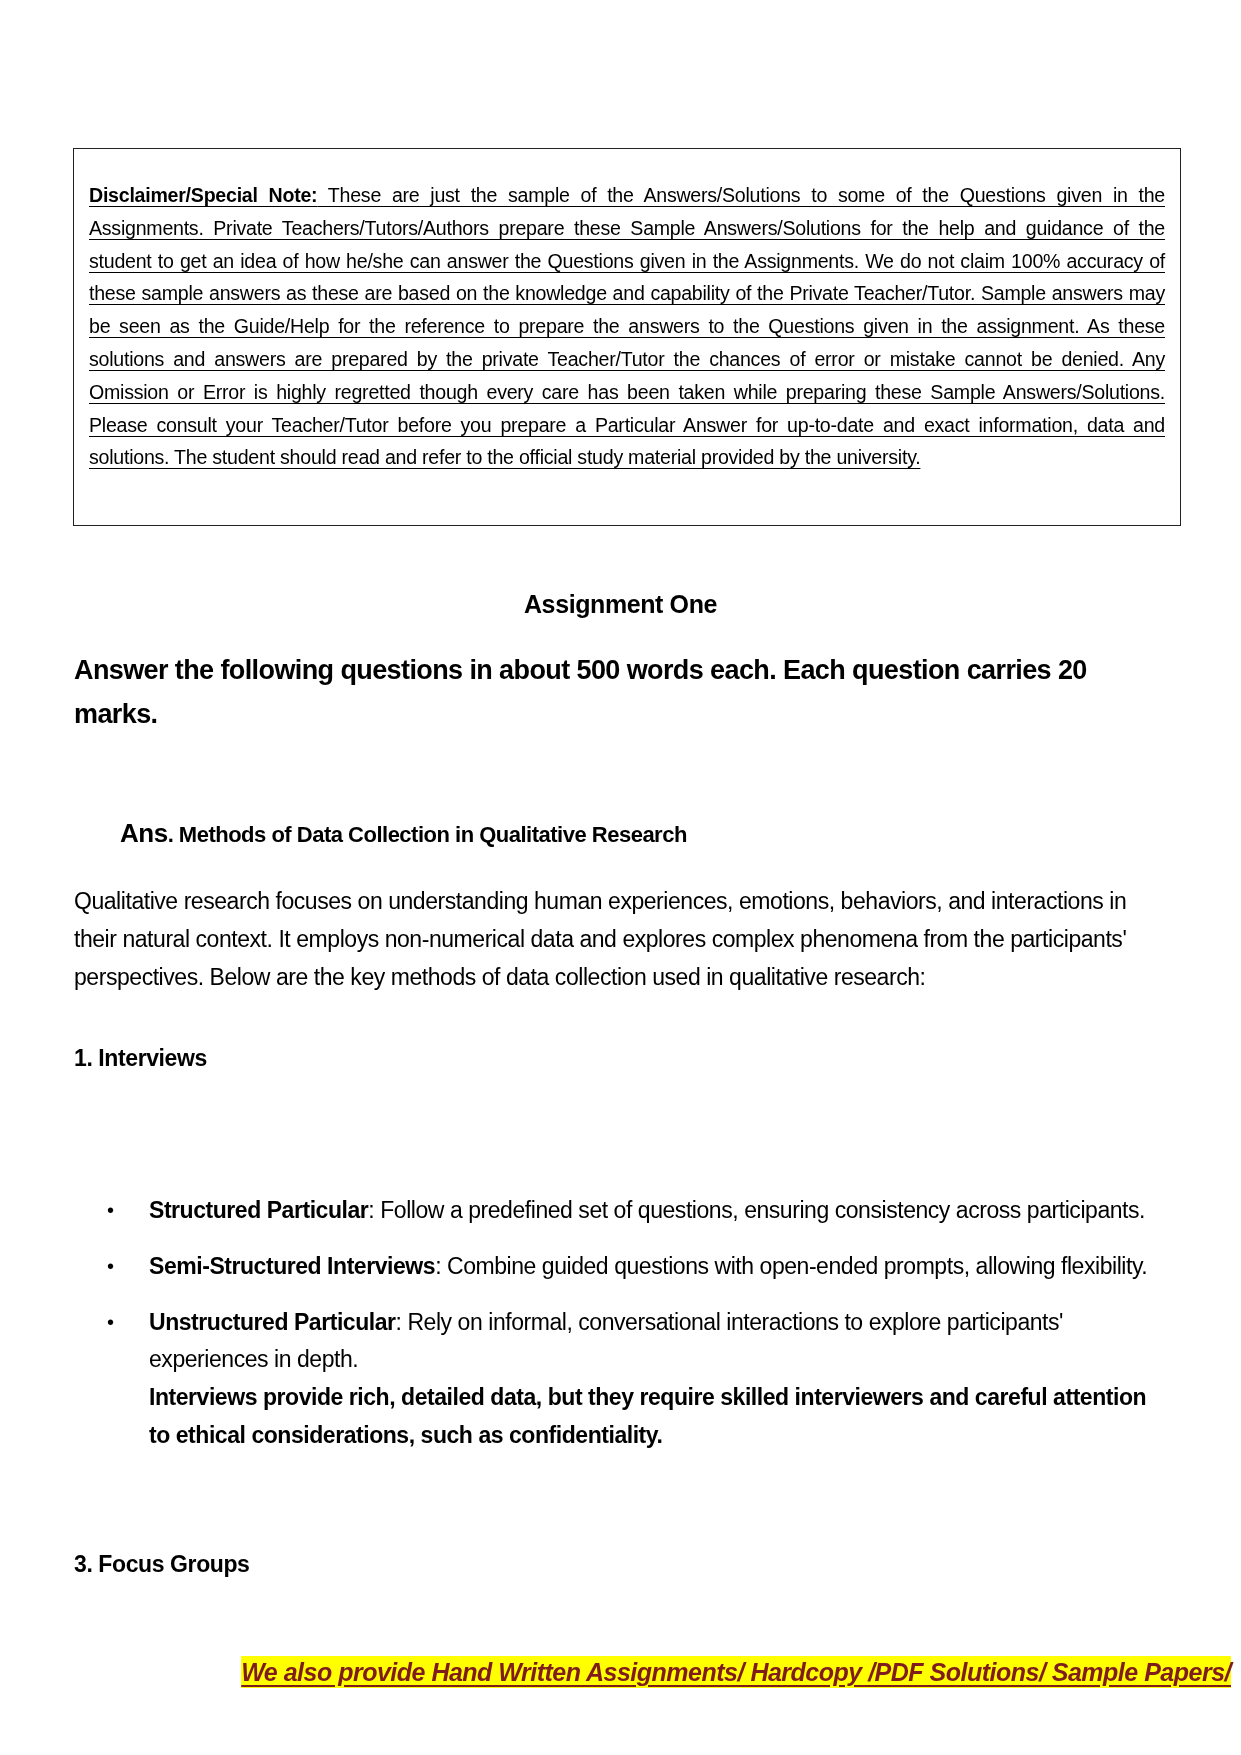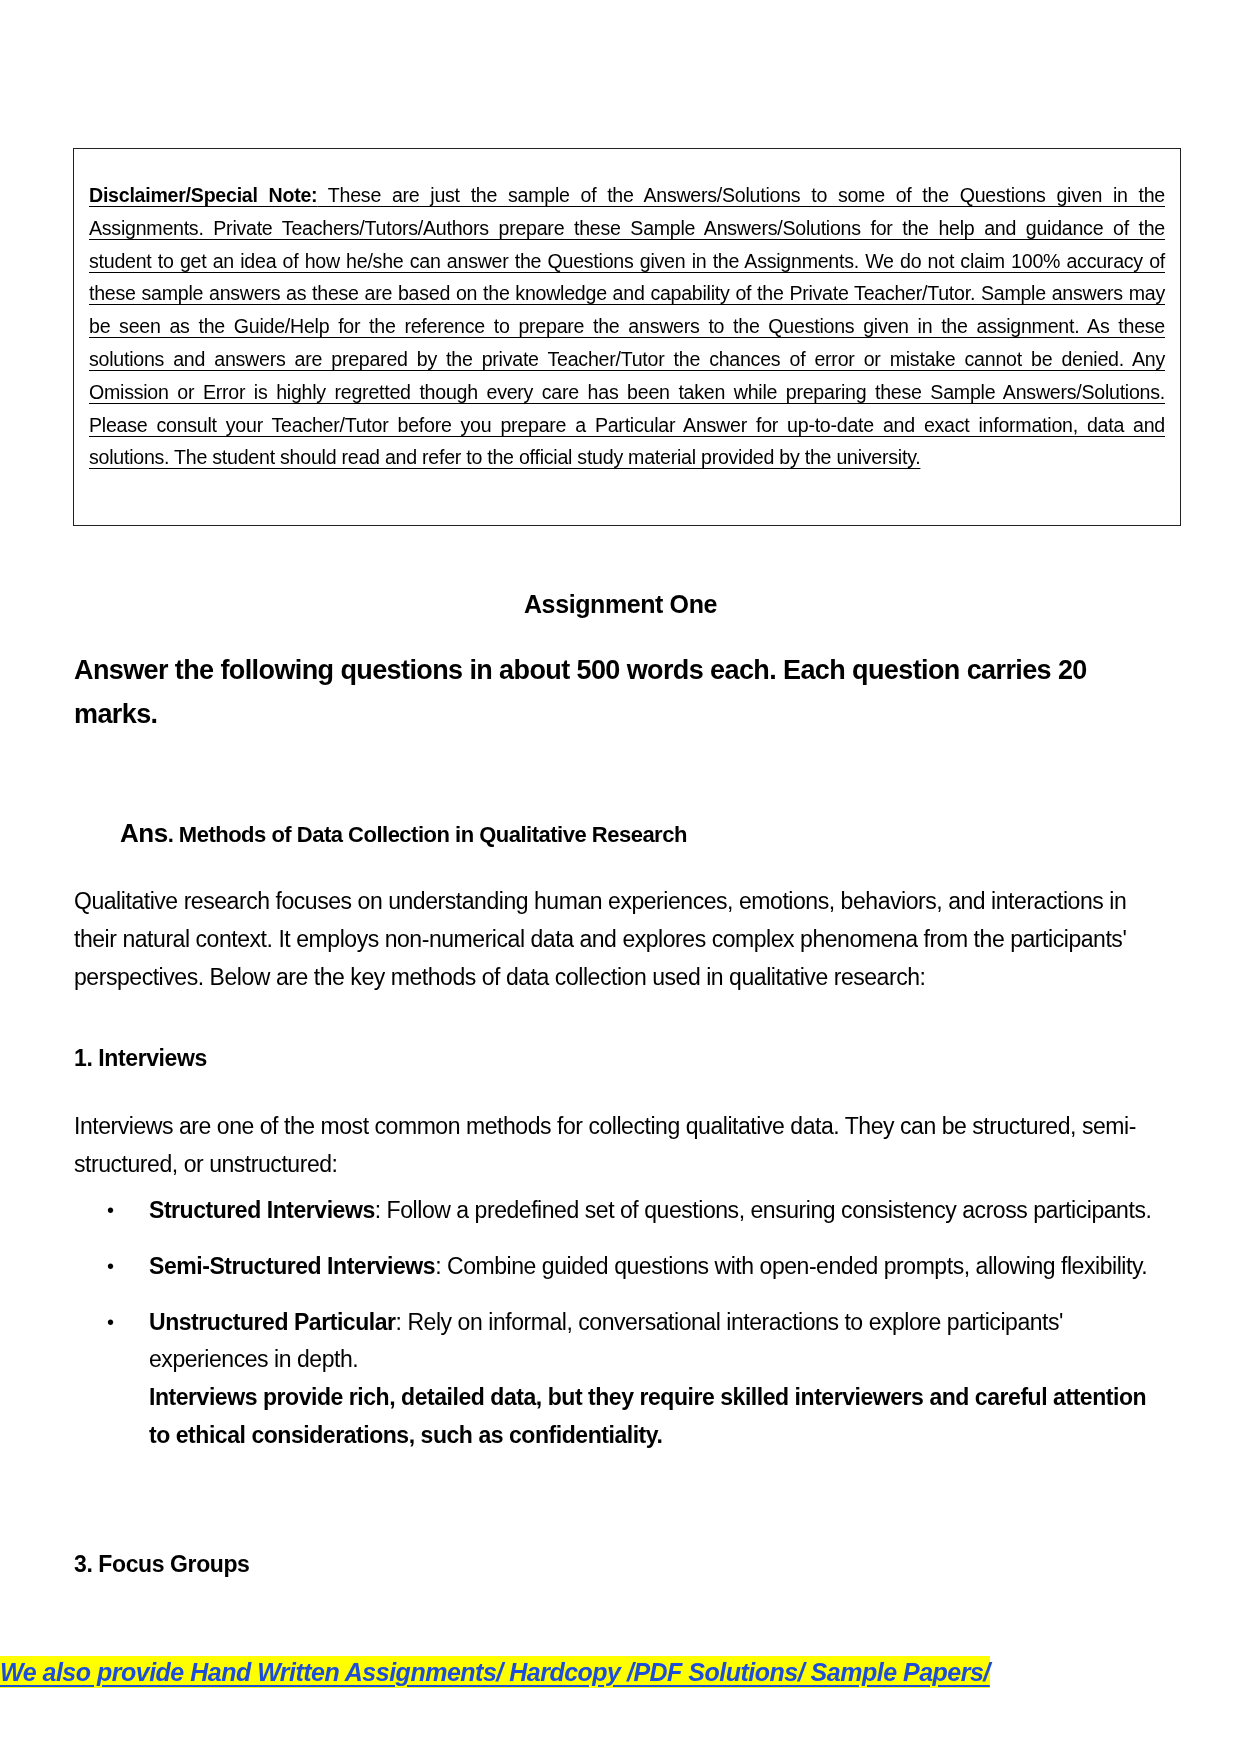--- a/index.html
+++ b/index.html
@@ -37,22 +37,22 @@
 
   .bullets { position: absolute; left: 74px; top: 1192px; width: 1080px; margin: 0; padding: 0; list-style: none; }
   .bullet { position: relative; padding-left: 75px; font-size: 23px; line-height: 37.8px;
     letter-spacing: -0.45px; margin-bottom: 18px; }
   .bullet-dot { position: absolute; left: 33px; top: 0; font-size: 20px; }
   .bullet b { font-weight: bold; }
   .bullet .extra { display: block; font-weight: bold; }
 
   .sh-2 { top: 1551px; }
 
-  .footer { position: absolute; left: 0; width: 1048px; top: 1655px; text-align: left;
-    font-size: 25px; font-weight: bold; font-style: italic; color: #1d4ed8; line-height: 35px;
+  .footer { position: absolute; left: 0; width: 1231px; top: 1655px; text-align: right;
+    font-size: 25px; font-weight: bold; font-style: italic; color: #7f1d1d; line-height: 35px;
     letter-spacing: -0.5px; }
   .footer span.hl { background: #ffff00; text-decoration: underline; text-underline-offset: 4px;
     padding: 2px 0; }
 </style>
 </head>
 <body>
 
 <div class="page">
 
   <div class="disclaimer-box">
@@ -65,26 +65,25 @@
 
 
   <div class="ans-heading">
     <span class="ans-label">Ans</span><span class="ans-title">. </span><span class="ans-title">Methods of Data Collection in Qualitative Research</span>
   </div>
 
   <div class="para p-intro">Qualitative research focuses on understanding human experiences, emotions, behaviors, and interactions in their natural context. It employs non-numerical data and explores complex phenomena from the participants' perspectives. Below are the key methods of data collection used in qualitative research:</div>
 
   <div class="sub-heading sh-1">1. Interviews</div>
 
-  <div class="para p-interviews">Interviews are one of the most common methods for collecting qualitative data. They can be structured, semi-structured, or unstructured:</div>
 
   <ul class="bullets">
     <li class="bullet">
       <span class="bullet-dot">•</span>
-      <b>Structured Interviews</b><span>: Follow a predefined set of questions, ensuring consistency across participants.</span>
+      <b>Structured Particular</b><span>: Follow a predefined set of questions, ensuring consistency across participants.</span>
     </li>
     <li class="bullet">
       <span class="bullet-dot">•</span>
       <b>Semi-Structured Interviews</b><span>: Combine guided questions with open-ended prompts, allowing flexibility.</span>
     </li>
     <li class="bullet">
       <span class="bullet-dot">•</span>
       <b>Unstructured Particular</b><span>: Rely on informal, conversational interactions to explore participants' experiences in depth.</span>
       <span class="extra">Interviews provide rich, detailed data, but they require skilled interviewers and careful attention to ethical considerations, such as confidentiality.</span>
     </li>

